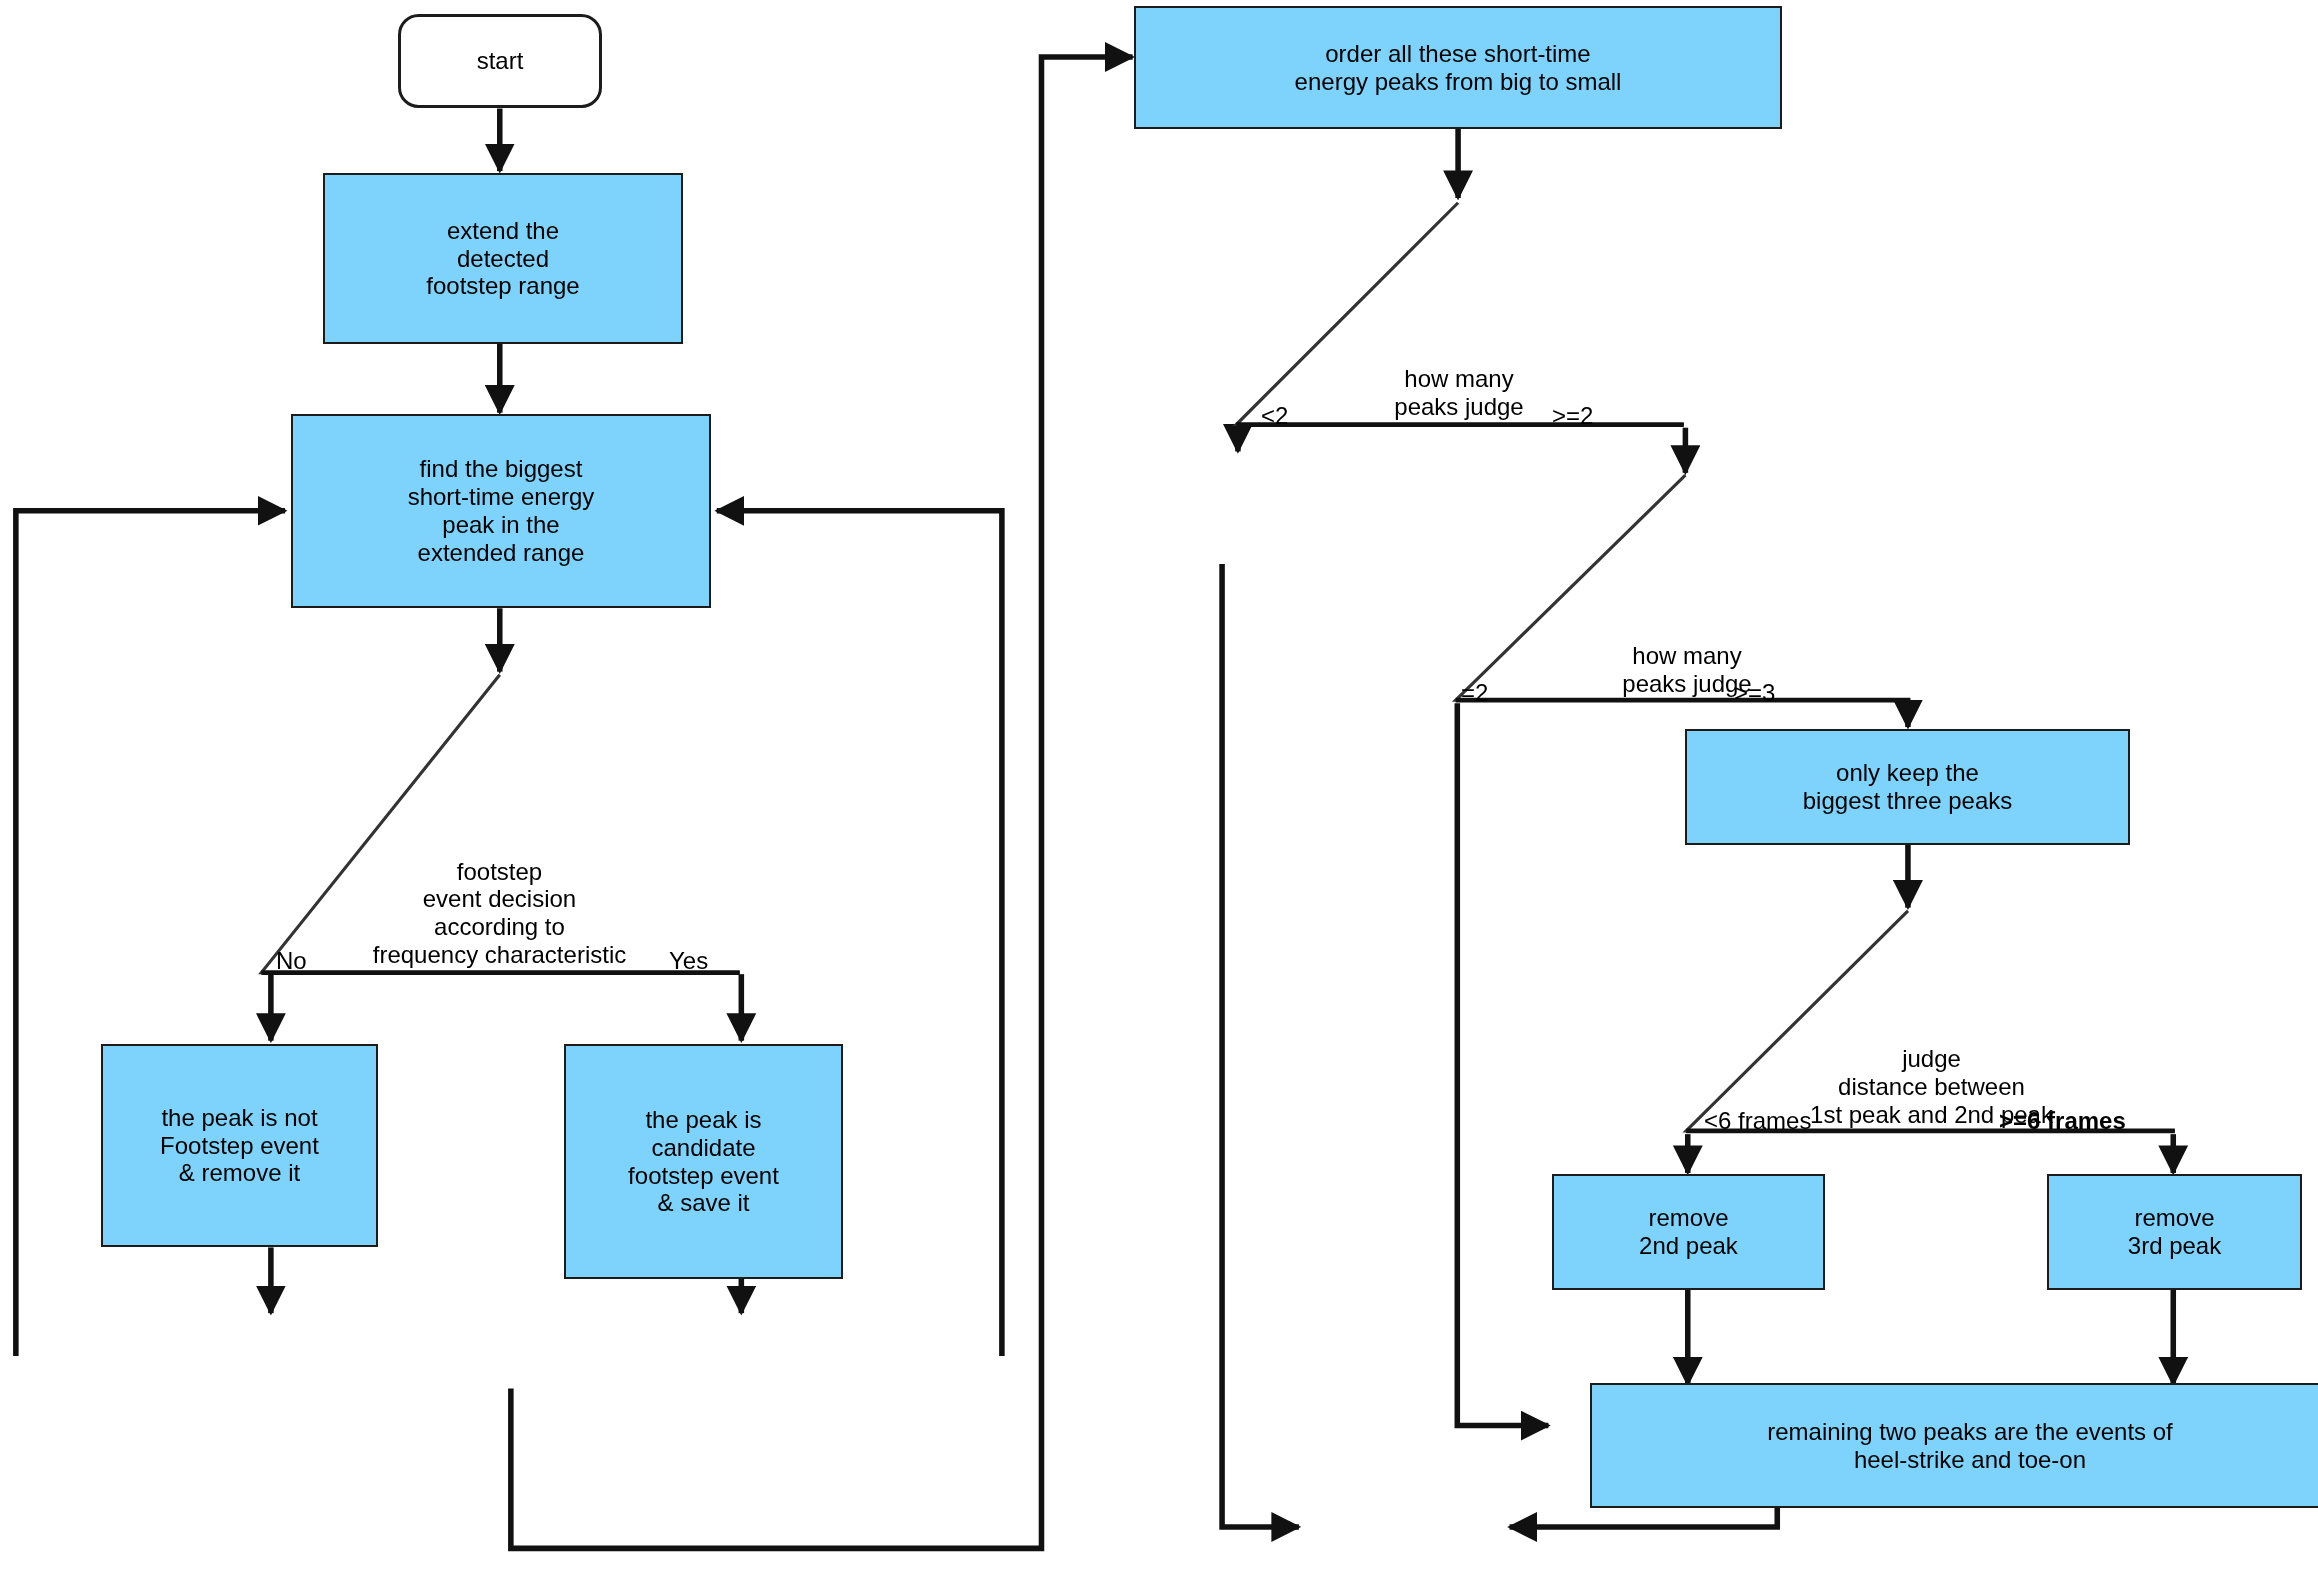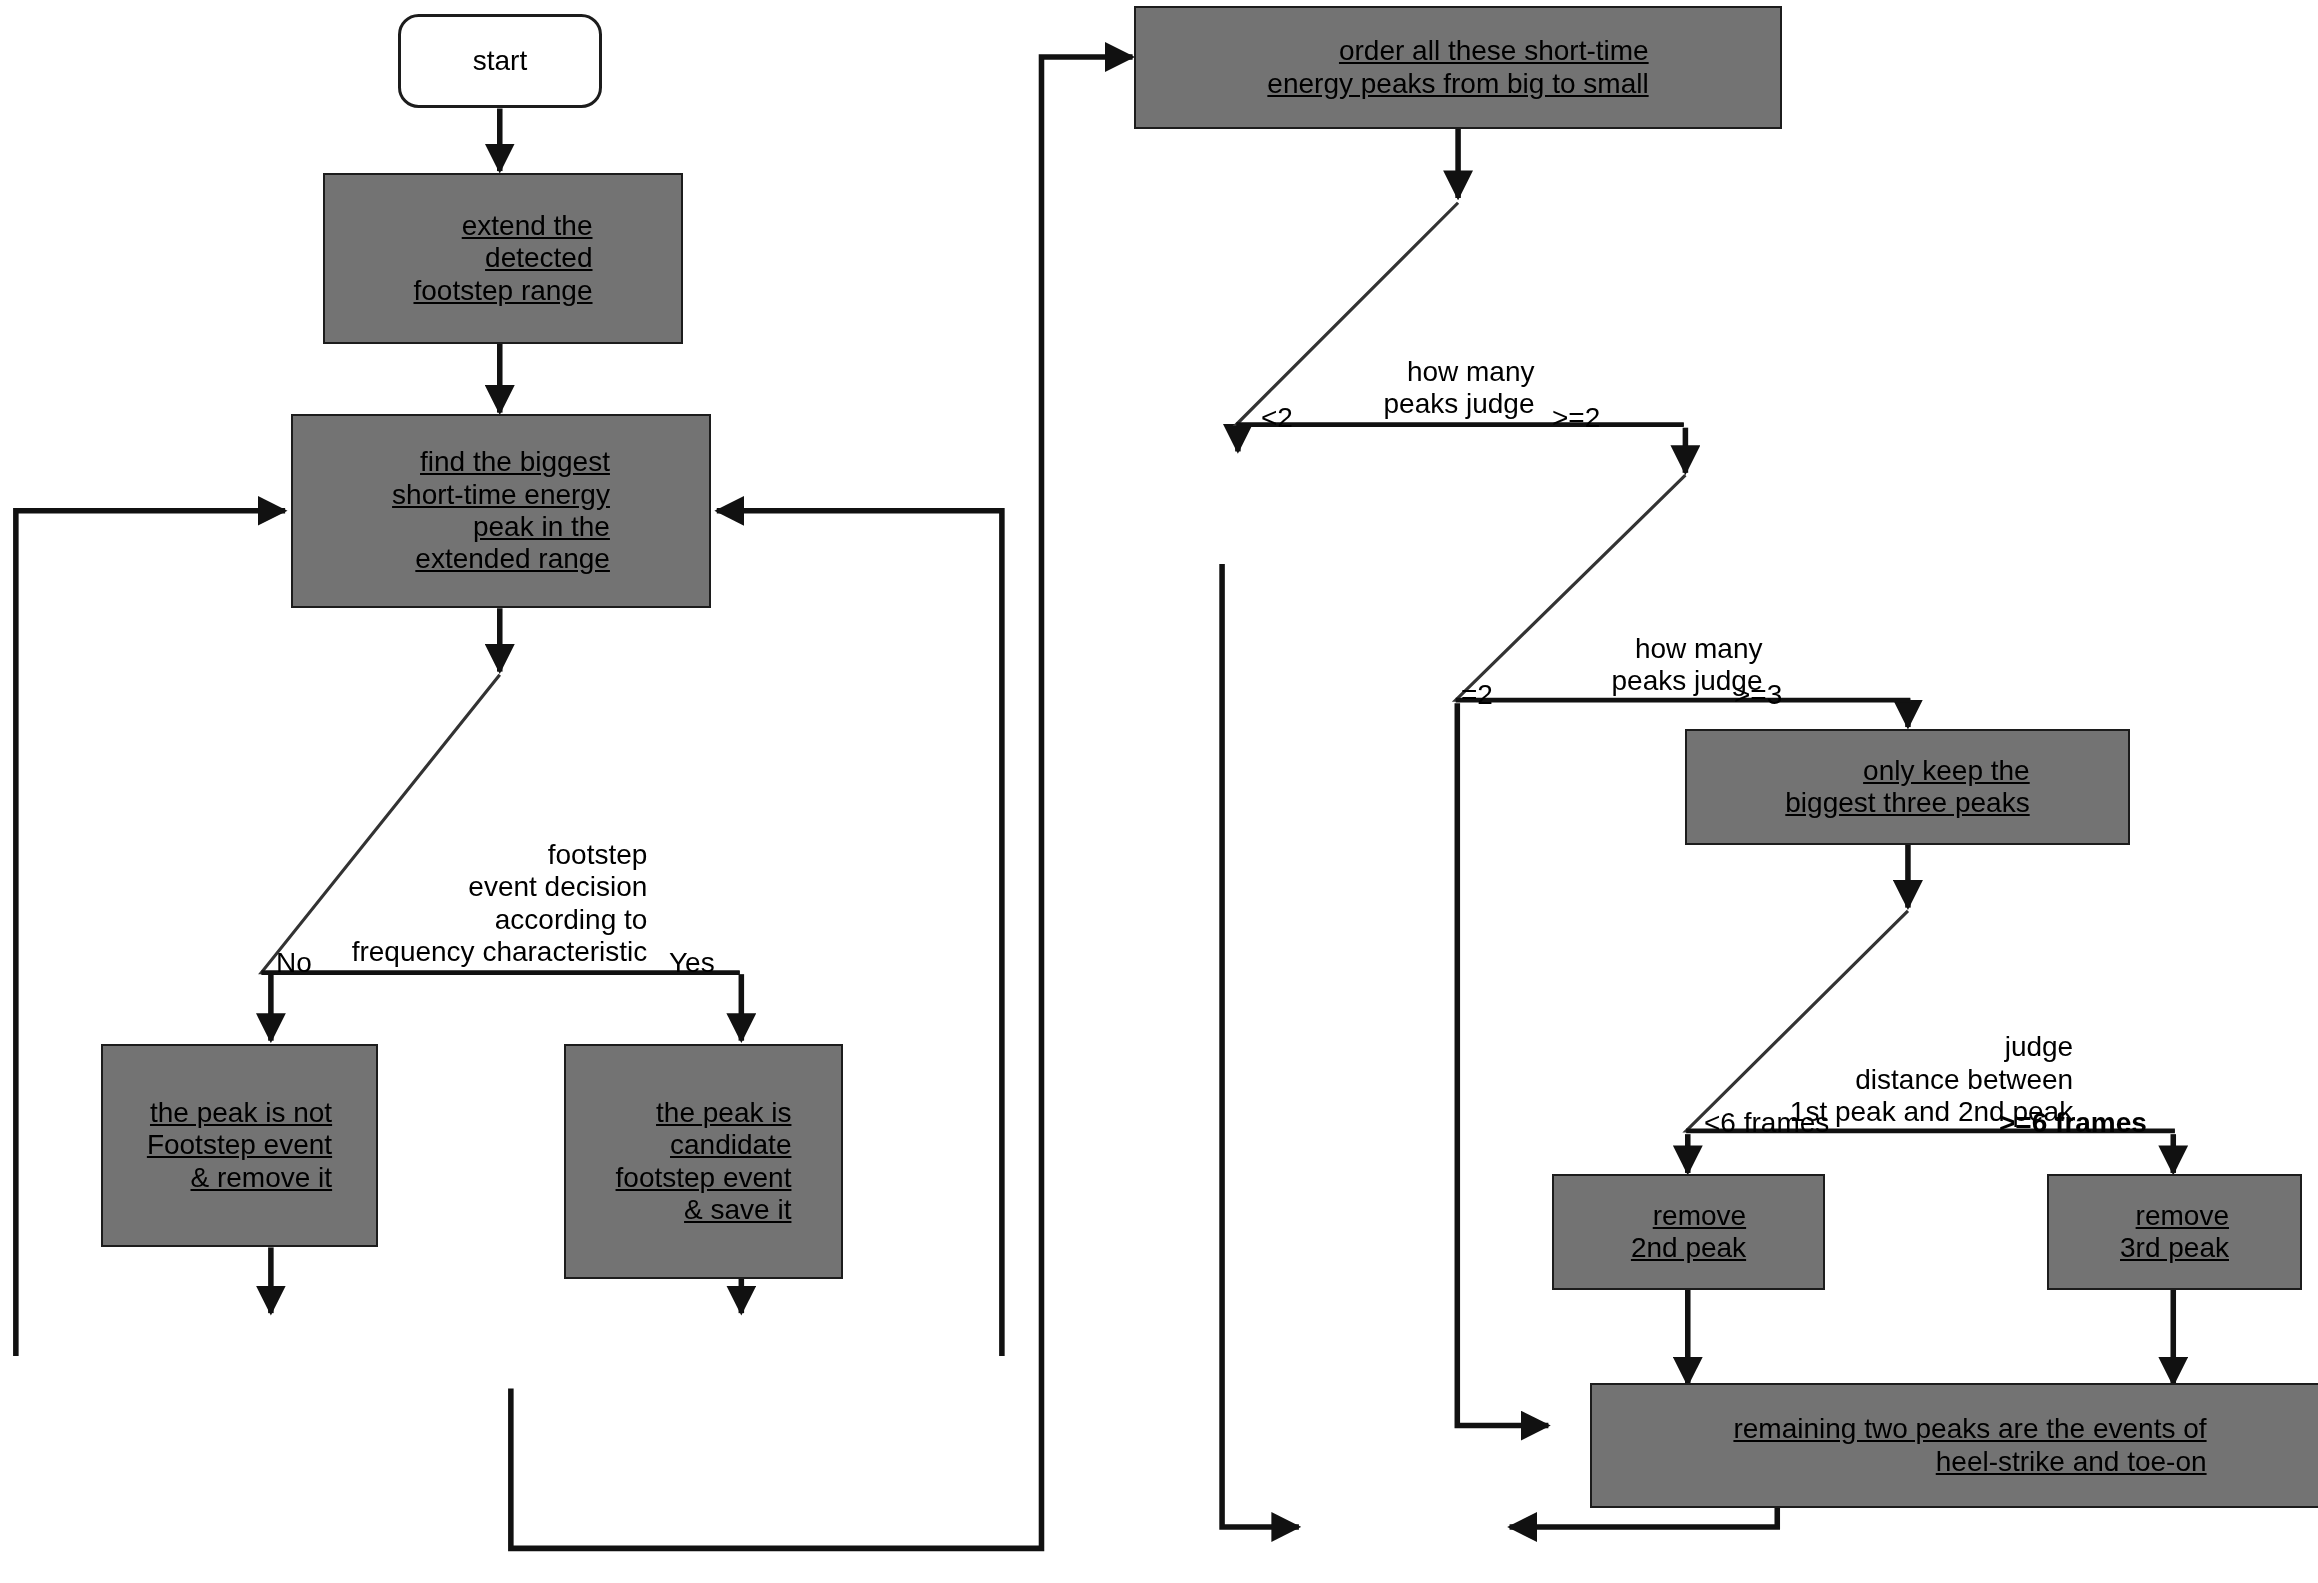--- a/index.html
+++ b/index.html
@@ -31,43 +31,42 @@
     align-items: center;
     justify-content: center;
     text-align: center;
     color: #000000;
     line-height: 1.16;
     white-space: pre-line;
     z-index: 3;
   }
   .process {
     border: 2.4px solid #1c1c1c;
-    background: #737373;
-    text-decoration: underline;
+    background: #7dd3fc;
   }
   .terminal {
     border: 3.2px solid #1c1c1c;
     border-radius: 20.6px;
     background: #ffffff;
   }
   .decision {
     background: transparent;
     border: none;
     align-items: flex-end;
     padding-bottom: 3.2px;
     z-index: 4;
   }
   .edge-label {
     position: absolute;
     color: #000000;
     white-space: nowrap;
     z-index: 5;
     background: transparent;
   }
-  .fs46 { font-size: 28px; text-align: right; }
+  .fs46 { font-size: 24px; }
 </style>
 </head>
 <body>
 
 <div id="canvas">
 
   <svg id="wires" viewBox="0 0 2928 2000" width="2319" height="1584" xmlns="http://www.w3.org/2000/svg">
     <defs>
       <marker id="ah" viewBox="0 0 10 10" refX="9.2" refY="5" markerWidth="5.4" markerHeight="5.4" orient="auto-start-reverse">
         <path d="M 0 0 L 10 5 L 0 10 z" fill="#111111"></path>

